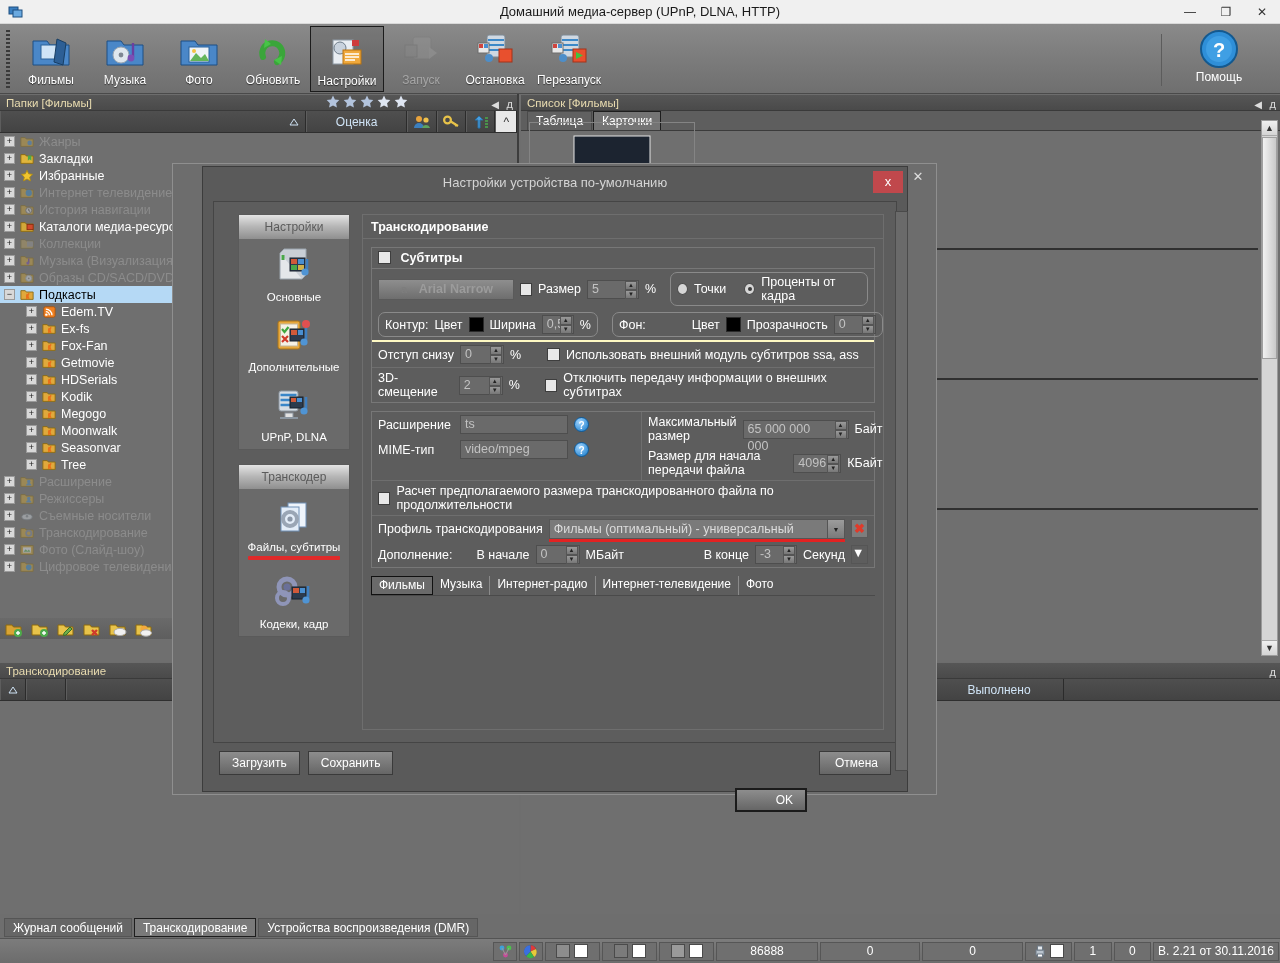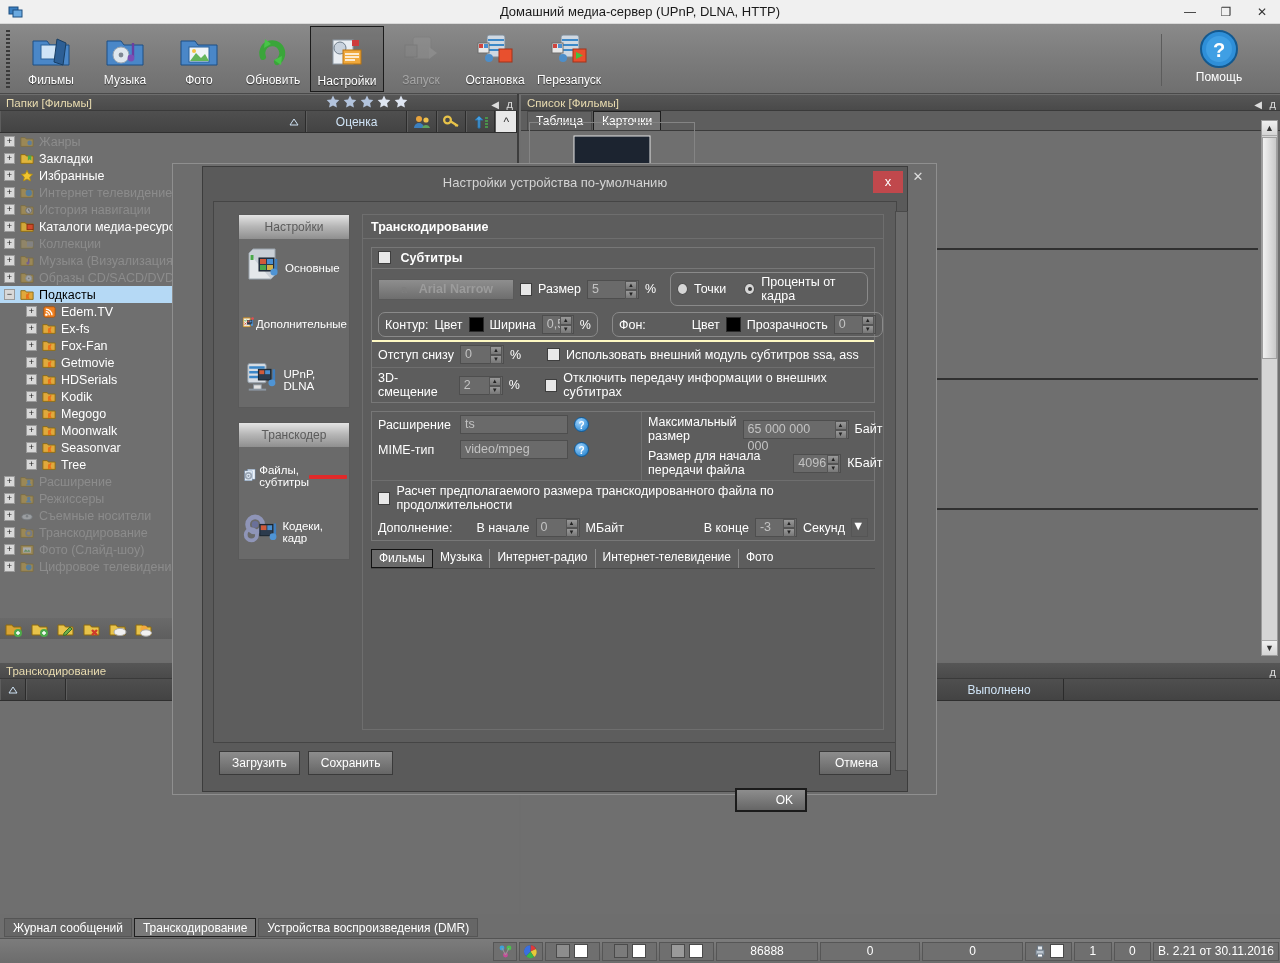--- a/index.html
+++ b/index.html
@@ -143,21 +143,21 @@
   .dlg-footer { position: absolute; left: 10px; right: 10px; bottom: 8px; height: 36px; }
   .btn { height: 24px; min-width: 72px; padding: 0 12px; background: linear-gradient(180deg,#8d8d8d,#666);
          border: 1px solid #3a3a3a; color: #fff; font-size: 12px; cursor: pointer; text-align: right; }
   .btn.primary { border: 2px solid #1b1b1b; margin-top: 37px; }
 
   
   .navcol { position: absolute; left: 24px; top: 12px; width: 112px; }
   .navgrp { background: #6a6a6a; border: 1px solid #5a5a5a; margin-bottom: 14px; }
   .navgrp-h { height: 24px; background: linear-gradient(180deg,#e4e4e4 0%, #b6b6b6 48%, #8f8f8f 100%);
               color: #5b5b5b; font-size: 12px; text-align: center; line-height: 24px; }
-  .navitem { padding: 6px 2px 6px; display: flex; flex-direction: row; align-items: center;
+  .navitem { padding: 6px 2px 6px; display: flex; flex-direction: column; align-items: center;
              color: #fff; font-size: 11.5px; cursor: pointer; }
   .navitem .ic { width: 44px; height: 44px; }
   .navitem .lb { margin-top: 2px; }
   .navitem .ul { width: 92px; height: 4px; background: #e02a2a; margin-top: 3px; border-radius:1px; }
 
   
   .content { position: absolute; left: 148px; top: 12px; right: 12px; bottom: 12px;
              border: 1px solid #6e6e6e; background: #5d5d5d; }
   .grp { border: 1px solid #777; margin: 8px; position: relative; }
   .grp-title { color: #fff; font-size: 12.5px; font-weight: bold; padding: 3px 6px;
@@ -993,20 +993,31 @@
                 <span>КБайт</span>
               </div>
             </div>
           </div>
 
           <div class="row" style="border-top:1px solid #6e6e6e">
             <span class="cb"></span>
             <span>Расчет предполагаемого размера транскодированного файла по продолжительности</span>
           </div>
 
+          <div class="row" style="border-top:1px solid #6e6e6e;align-items:stretch;padding-bottom:0">
+            <span style="line-height:20px">Профиль транскодирования</span>
+            <span style="flex:1">
+              <span class="combo">
+                <span class="val">Фильмы (оптимальный) - универсальный</span>
+                <span class="dd">▼</span>
+              </span>
+              <span class="redbar" style="display:block;margin-left:0;width:100%"></span>
+            </span>
+            <span class="xbtn">✖</span>
+          </div>
 
           <div class="row">
             <span>Дополнение:</span>
             <span style="margin-left:18px">В начале</span>
             <span class="spin">
               <span class="fld" style="width:44px">0</span>
               <span class="arrows">
                   <div>▲</div>
                   <div>▼</div>
                 </span>

